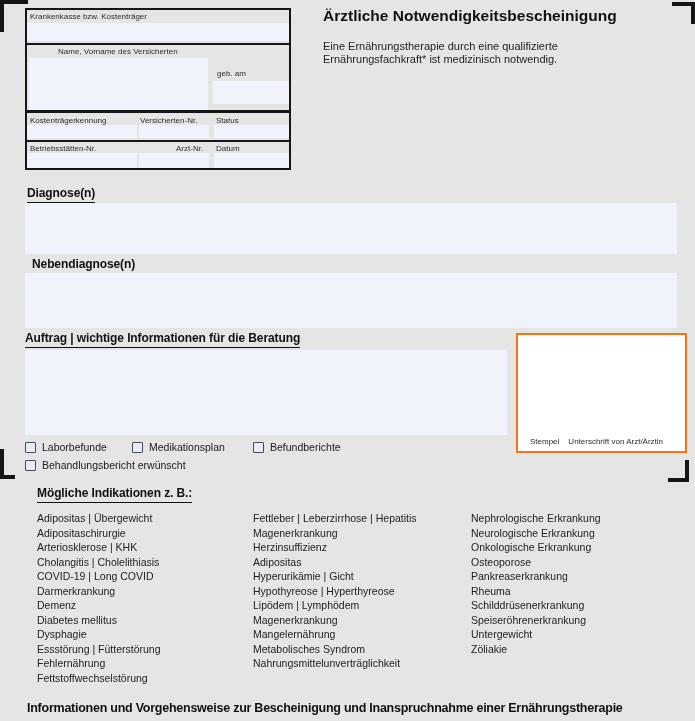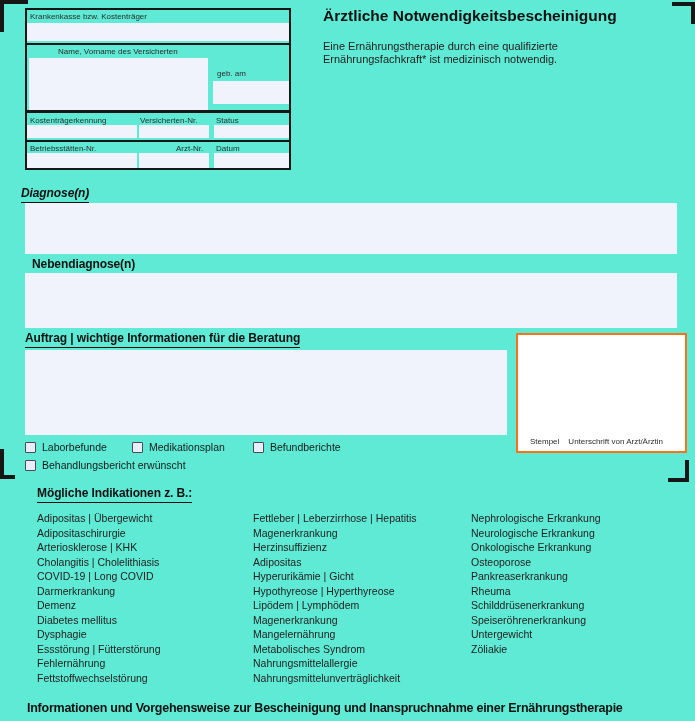--- a/index.html
+++ b/index.html
@@ -1,20 +1,20 @@
 <!DOCTYPE html>
 <html><head>
 <meta charset="utf-8">
 <style>
   * { margin:0; padding:0; box-sizing:border-box; }
   html,body { background:#ffffff; }
   #page {
     position:relative;
     width:695px; height:721px;
-    background:#5eead4;
+    background:#e5e5e5;
     font-family:"Liberation Sans", sans-serif;
     color:#1a1a1a;
     overflow:hidden;
   }
   .abs { position:absolute; }
 
   
   .mark { position:absolute; }
   .mark-tl { left:0; top:0; width:28px; height:32px; border-left:4px solid #161616; border-top:4px solid #161616; }
   .mark-tr { right:0; top:2px; width:23px; height:22px; border-right:4px solid #161616; border-top:4px solid #161616; }
@@ -103,21 +103,21 @@
     <div class="ins-label" style="left:189px; top:134px;">Datum</div>
     <div class="field" style="left:0; top:143px; width:110px; height:15px;"></div>
     <div class="field" style="left:112px; top:143px; width:70px; height:15px;"></div>
     <div class="field" style="left:187px; top:143px; width:75px; height:15px;"></div>
   </div>
 
   <div id="title" class="abs">Ärztliche Notwendigkeitsbescheinigung</div>
   <div class="subtitle-line" style="top:40px;">Eine Ernährungstherapie durch eine qualifizierte</div>
   <div class="subtitle-line" style="top:53px;">Ernährungsfachkraft* ist medizinisch notwendig.</div>
 
-  <div class="section-heading underlined" style="left:21px; top:186px;font-style:italic;">Diagnose(n)</div>
+  <div class="section-heading underlined" style="left:27px; top:186px;">Diagnose(n)</div>
   <div class="big-field" style="left:25px; top:203px; width:652px; height:51px;"></div>
 
   <div class="section-heading" style="left:25px; top:257px;padding-left:7px;">Nebendiagnose(n)</div>
   <div class="big-field" style="left:25px; top:273px; width:652px; height:55px;"></div>
 
   <div class="section-heading underlined" style="left:25px; top:331px;">Auftrag | wichtige Informationen für die Beratung</div>
   <div class="big-field" style="left:25px; top:350px; width:482px; height:85px;"></div>
 
   <div id="stamp-box" class="abs">
     <div class="stamp-caption">
@@ -163,21 +163,20 @@
     <div class="ind">Fettleber | Leberzirrhose | Hepatitis</div>
     <div class="ind">Magenerkrankung</div>
     <div class="ind">Herzinsuffizienz</div>
     <div class="ind">Adipositas</div>
     <div class="ind">Hyperurikämie | Gicht</div>
     <div class="ind">Hypothyreose | Hyperthyreose</div>
     <div class="ind">Lipödem | Lymphödem</div>
     <div class="ind">Magenerkrankung</div>
     <div class="ind">Mangelernährung</div>
     <div class="ind">Metabolisches Syndrom</div>
-    <div class="ind">Nahrungsmittelallergie</div>
     <div class="ind">Nahrungsmittelunverträglichkeit</div>
   </div>
 
   <div class="ind-col" style="left:471px;">
     <div class="ind">Nephrologische Erkrankung</div>
     <div class="ind">Neurologische Erkrankung</div>
     <div class="ind">Onkologische Erkrankung</div>
     <div class="ind">Osteoporose</div>
     <div class="ind">Pankreaserkrankung</div>
     <div class="ind">Rheuma</div>

